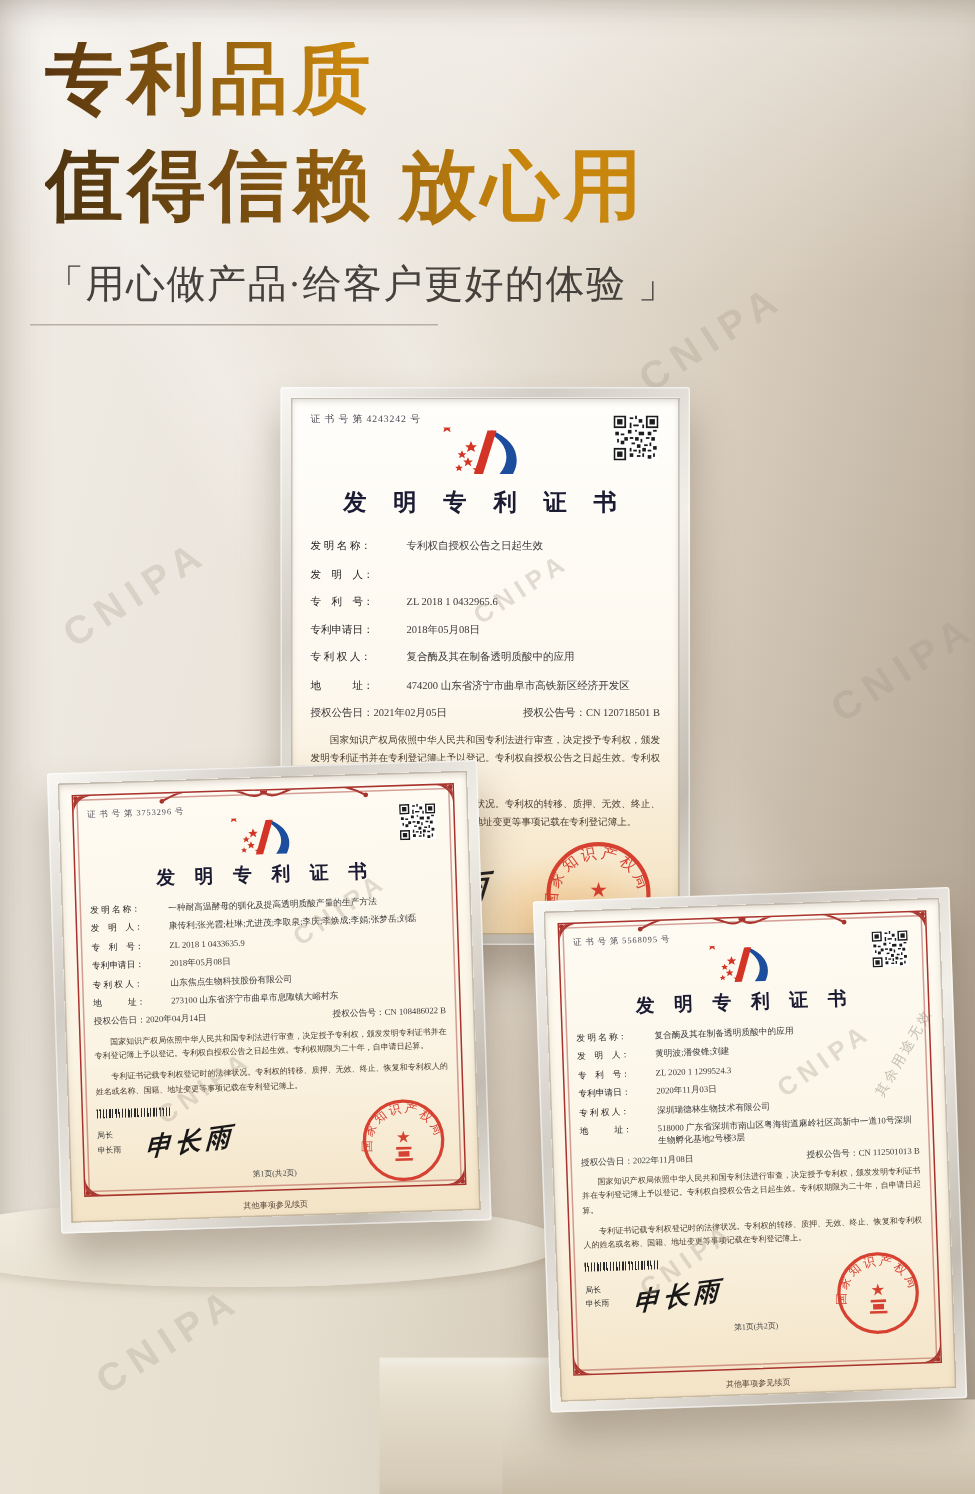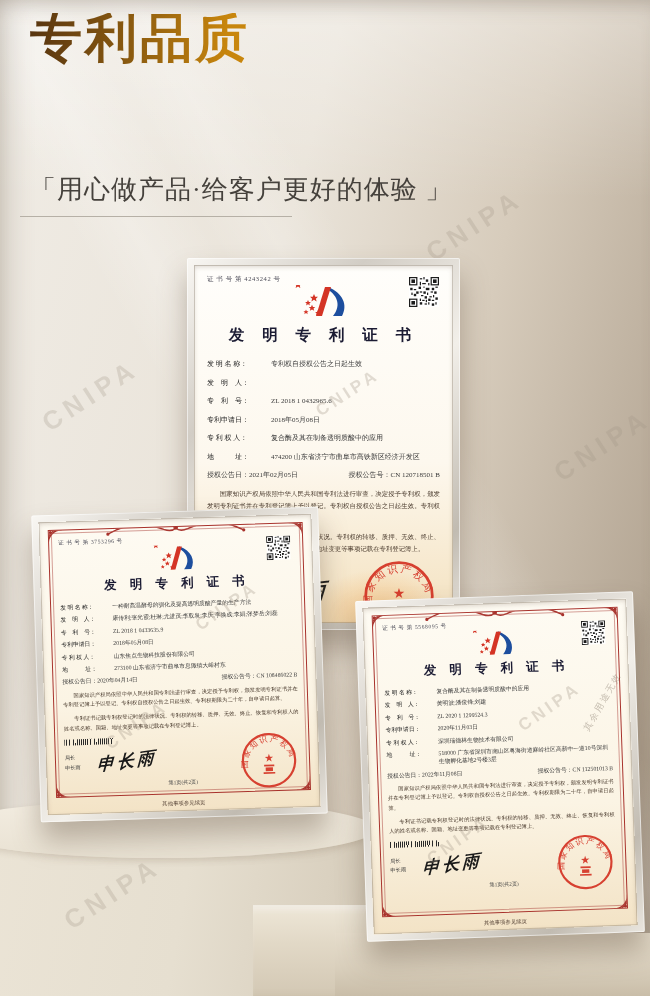--- a/index.html
+++ b/index.html
@@ -7,21 +7,21 @@
   .stage{position:relative;width:650px;height:996px;overflow:hidden;
     background:
       linear-gradient(60deg, rgba(255,255,255,0) 42%, rgba(255,255,255,.22) 47%, rgba(255,255,255,0) 53%, rgba(255,255,255,.18) 58%, rgba(255,255,255,0) 64%),
       linear-gradient(180deg, rgba(255,255,255,.35) 0%, rgba(255,255,255,0) 20%),
       linear-gradient(105deg,#f0ece5 0%,#eae4da 38%,#d7ccbc 62%,#b5a795 88%,#a89a89 100%);
     box-shadow:inset 20px 0 30px -16px rgba(95,78,60,.30), inset 0 16px 22px -14px rgba(95,78,60,.30);}
   
   .title-line{position:absolute;left:30px;font-weight:900;letter-spacing:3px;line-height:1;
     background:linear-gradient(90deg,#583510 0%,#8a5a10 45%,#c8860d 90%);
     -webkit-background-clip:text;background-clip:text;color:transparent;font-size:52px;}
-  .t1{top:13px;}
+  .t1{top:28px;}
   .t2{top:99px;background:linear-gradient(90deg,#4e3410 0%,#7a4e10 35%,#c8860d 80%);-webkit-background-clip:text;background-clip:text;}
   .subtitle{position:absolute;left:30px;top:172px;font-size:26px;color:#45413c;letter-spacing:1px;}
   .divider{position:absolute;left:20px;top:216px;width:272px;height:1px;background:#b6b0a6;}
   
   .cylinder{position:absolute;left:-55px;top:800px;width:430px;height:200px;z-index:1;
     background:linear-gradient(100deg,#ece5d7 0%,#e6dfd0 55%,#d4cab8 100%);
     border-top-left-radius:50% 26%;border-top-right-radius:50% 26%;}
   .cylinder::before{content:"";position:absolute;left:0;top:0;width:100%;height:58px;border-radius:50%;
     background:linear-gradient(180deg,#f3edE1,#e9e2d3);box-shadow:0 3px 6px rgba(120,100,80,.18);}
   .block{position:absolute;left:253px;top:905px;width:142px;height:91px;z-index:1;
@@ -160,20 +160,21 @@
       <path d="M1,15 C1,7 7,1 15,1" stroke-width="1.6"></path>
       <path d="M1,11 C1,6 6,1 11,1" stroke-width="1"></path>
       <circle cx="3.5" cy="3.5" r="1.6" fill="#a8322c" stroke="none"></circle>
     </g>
   </defs>
 </svg>
 
 <div class="stage">
 
   <div class="title-line t1">专利品质</div>
+  <div class="title-line t2">值得信赖 放心用</div>
   <div class="subtitle">「用心做产品·给客户更好的体验 」</div>
   <div class="divider"></div>
 
   <div class="cylinder"></div>
   <div class="block"></div>
   <div class="step"></div>
 
   <span class="wm" style="left:36px;top:380px;">CNIPA</span>
   <span class="wm" style="left:548px;top:430px;">CNIPA</span>
   <span class="wm" style="left:58px;top:878px;">CNIPA</span>

